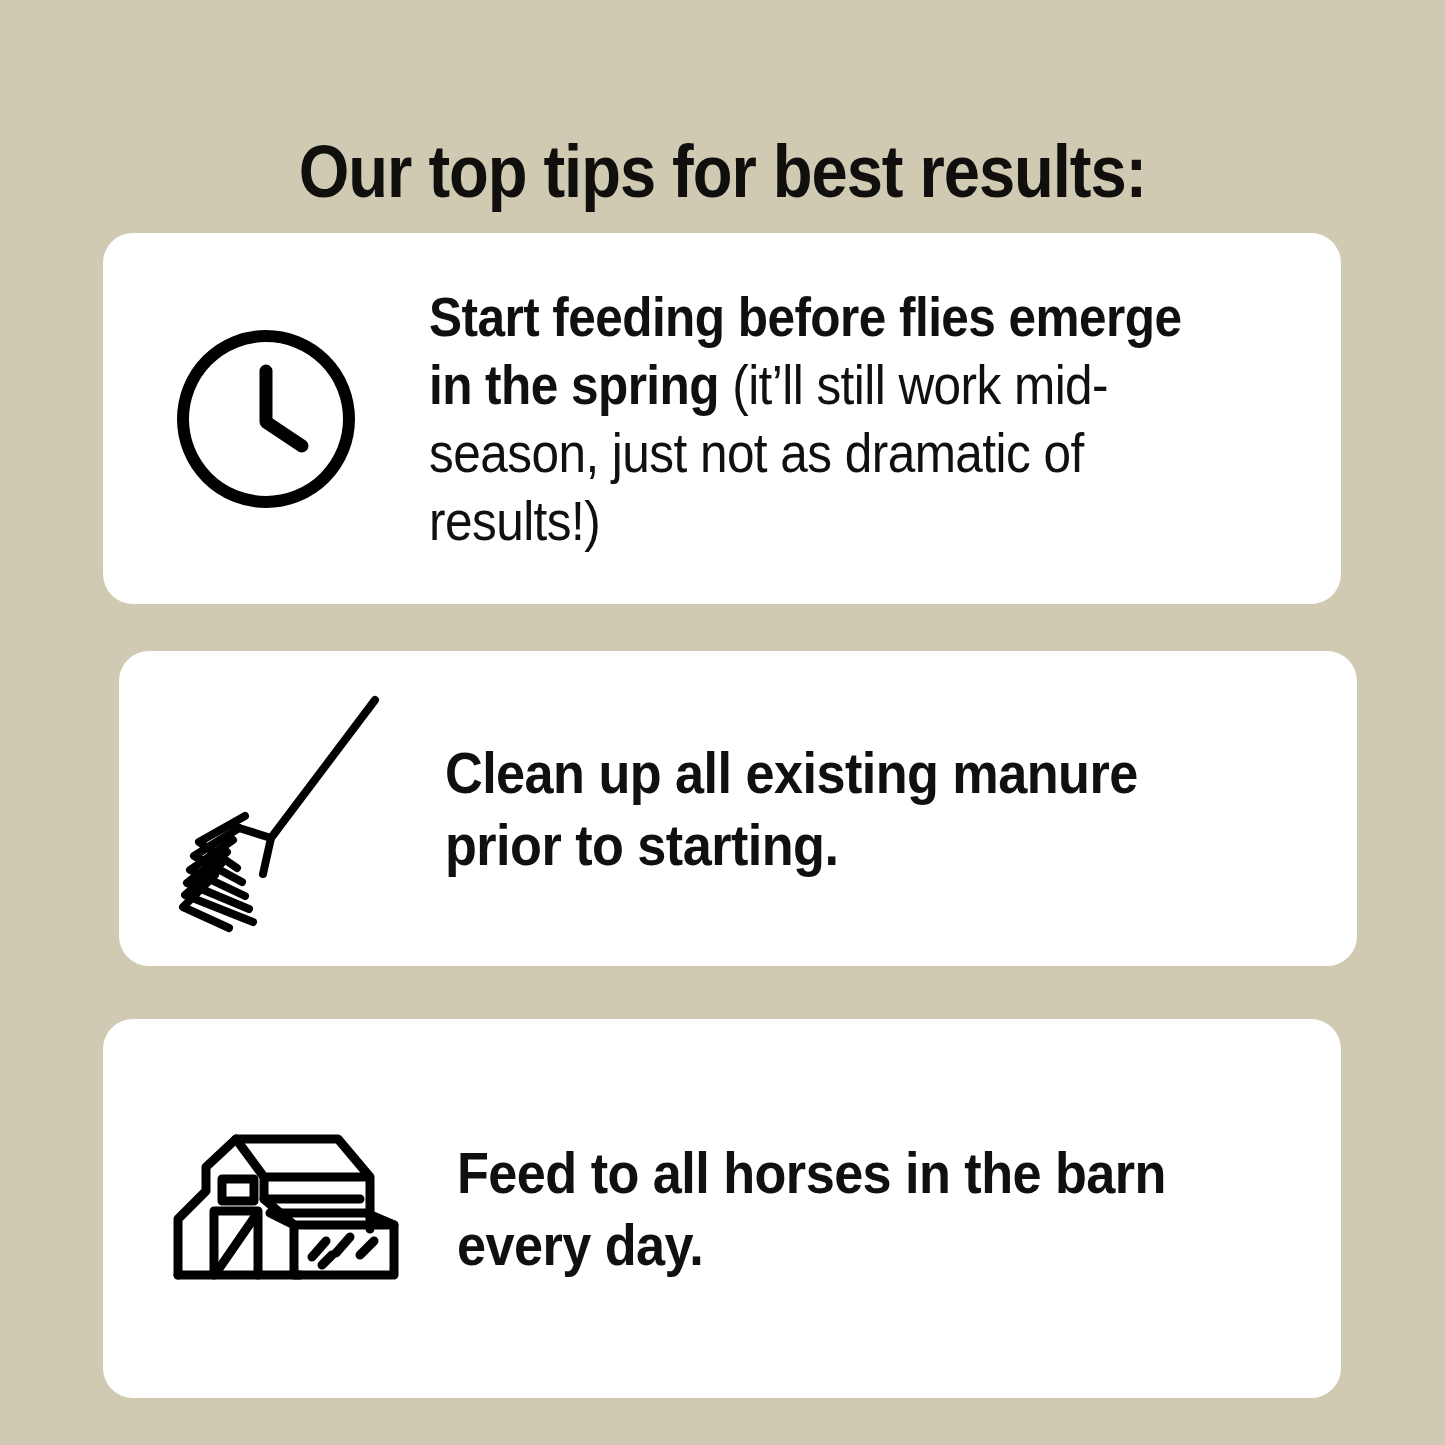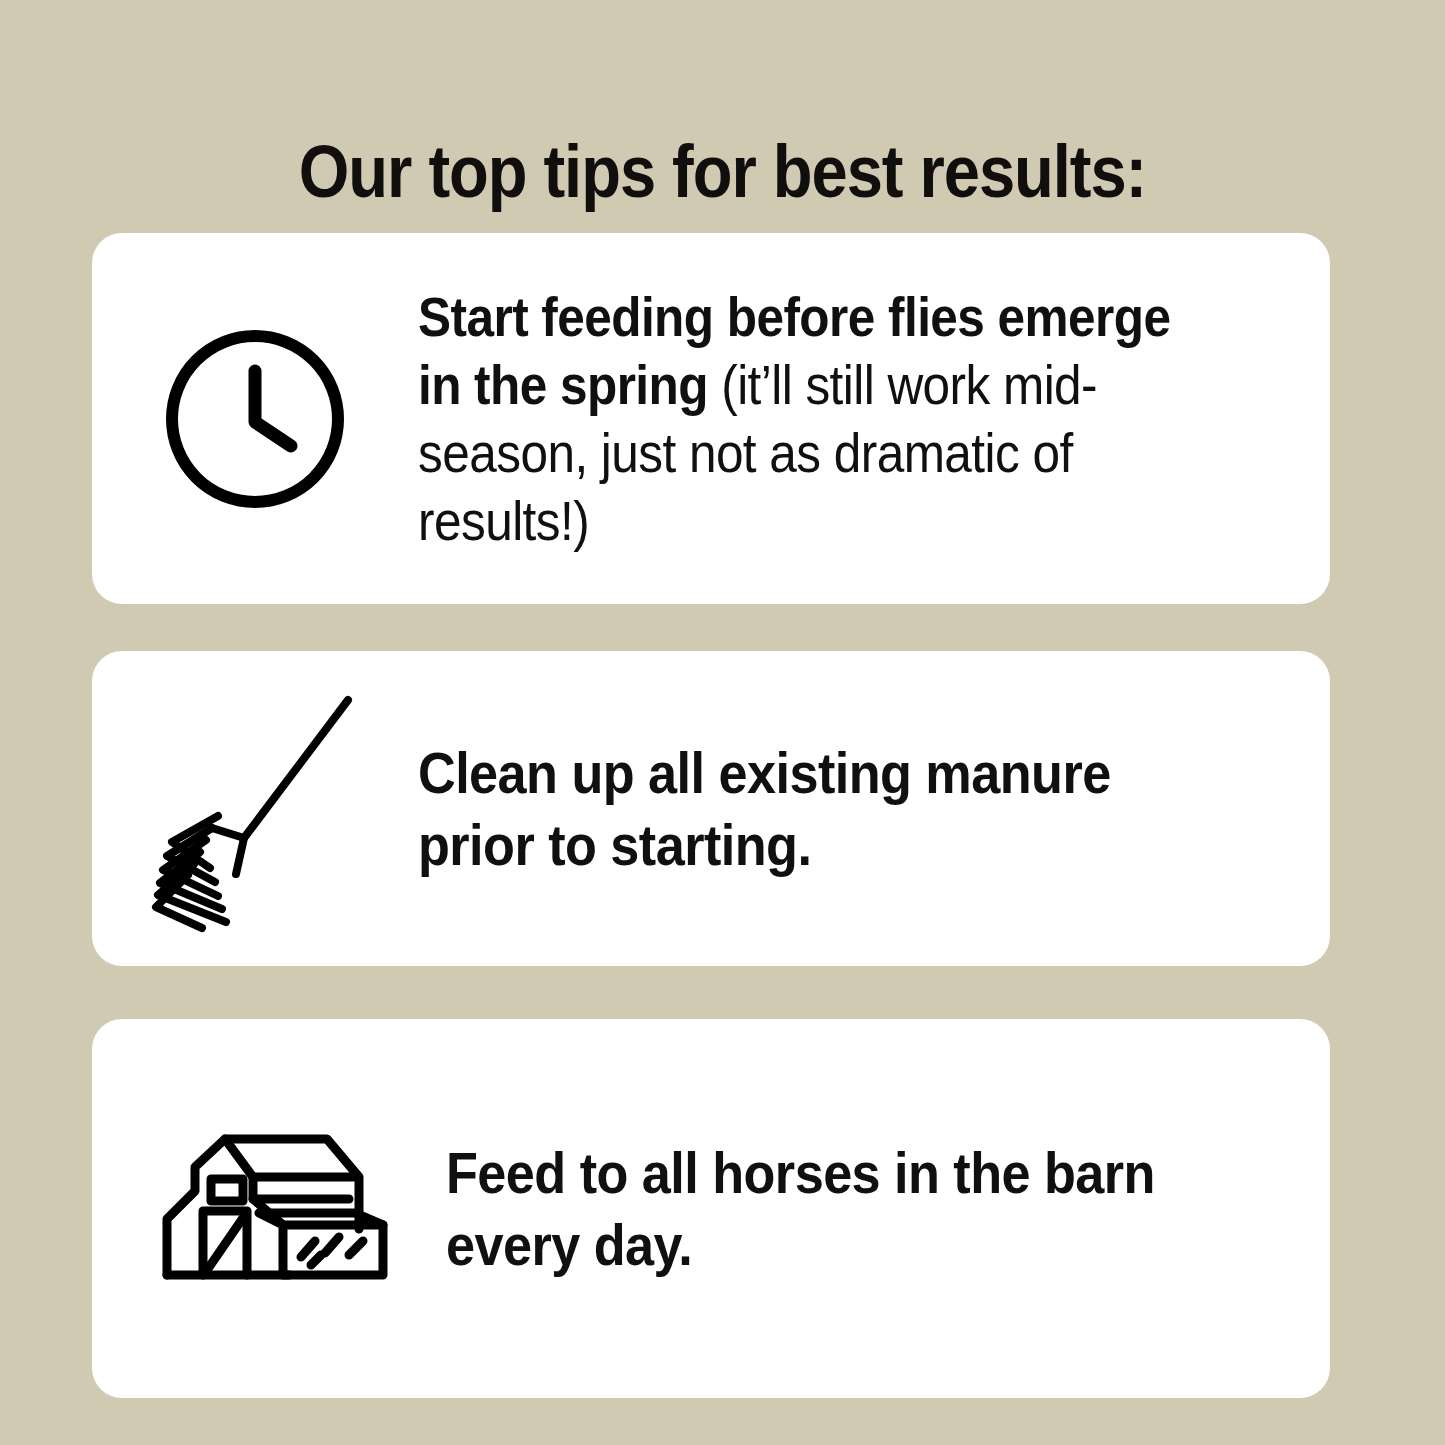--- a/index.html
+++ b/index.html
@@ -34,38 +34,38 @@
     line-height: 88px;
     letter-spacing: -1.2px;
     color: #100f0d;
     transform: scaleX(0.88);
     transform-origin: center top;
     white-space: nowrap;
   }
 
   .cards {
     position: absolute;
-    left: 92px;
+    left: 103px;
     top: 233px;
     width: 1238px;
   }
 
   .tip-card {
     position: relative;
     box-sizing: border-box;
     width: 1238px;
     background: #ffffff;
     border-radius: 30px;
     display: flex;
     align-items: center;
     overflow: hidden;
   }
 
   .tip-card.card-1 { height: 371px; margin-bottom: 47px; }
-  .tip-card.card-2 { height: 315px; margin-bottom: 53px; }
+  .tip-card.card-2 { height: 315px; margin-bottom: 53px; margin-left: 16px; }
   .tip-card.card-3 { height: 379px; padding-left: 28px; }
 
   .tip-icon {
     flex: 0 0 auto;
     width: 326px;
     display: flex;
     align-items: center;
     justify-content: center;
   }
   .tip-icon svg { display: block; }

